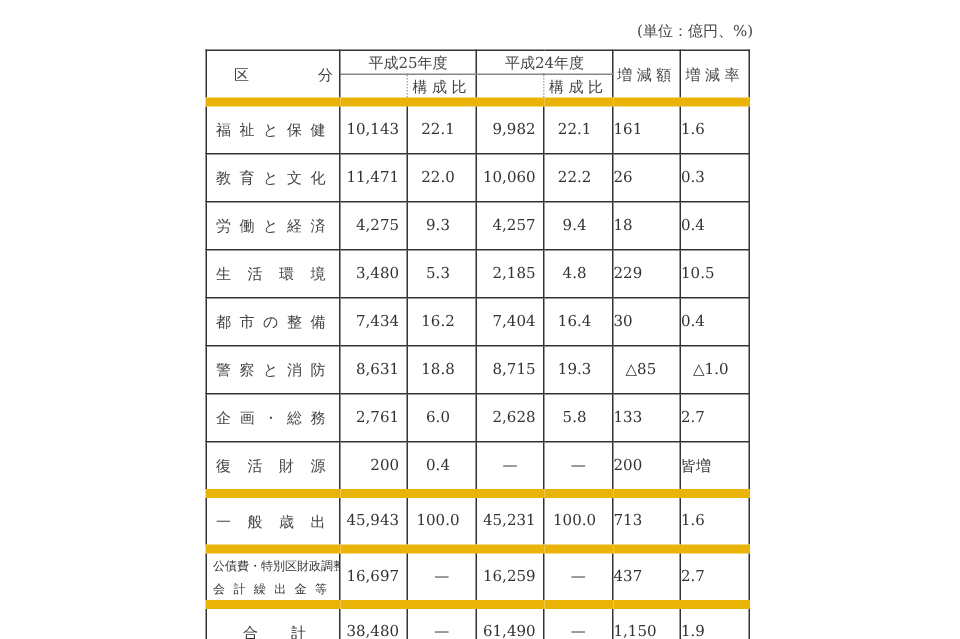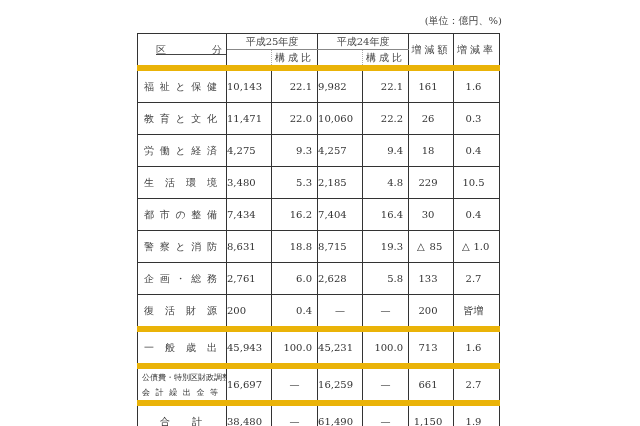--- a/index.html
+++ b/index.html
@@ -4,30 +4,30 @@
 <style>
   html, body { margin:0; padding:0; background:#ffffff; }
   body { width:640px; height:426px; position:relative; overflow:hidden;
          font-family: "DejaVu Serif", "Liberation Serif", serif; color:#333; }
   .unit { position:absolute; top:14px; right:138px; font-size:10px; color:#444; }
   table { position:absolute; left:137px; top:33px; border-collapse:collapse;
           table-layout:fixed; width:363px; }
   td, th { border:1px solid #333; font-weight:normal; font-size:10px; padding:0; height:31px;
            white-space:nowrap; overflow:hidden; }
   th { color:#444; }
-  .c-v { width:45px; padding-right:15px; }
-  .c-r { width:45px; text-align:right; padding-right:5px; border-left:1px dotted #aaa; }
-  .c-d { width:45px; text-align:center; padding-right:6px; }
+  .c-v { width:45px; text-align:right; padding-right:5px; }
+  .c-r { width:45px; text-align:center; padding-right:5px; border-left:1px dotted #aaa; }
+  .c-d { width:45px; text-align:left; padding-right:6px; }
   .label { text-align:justify; text-align-last:justify; padding:0 8px 0 6px; letter-spacing:1px; color:#444; }
   .head-top { height:15px; font-size:10px; border-bottom:1px solid #888;text-align:center; }
   .head-sub { height:15px; font-size:10px; text-align:center; letter-spacing:3px; border-left:1px dotted #aaa;font-family:Liberation Serif, serif; }
   .head-empty { border-top:none; border-right:none; }
   .thick-top td { border-top:6px solid #eab308; }
   .small { font-size:8px; line-height:15px; text-align:justify; text-align-last:justify; padding:0 6px 0 4px; }
-  .center { text-align:left; letter-spacing:18px; padding-left:18px;text-decoration:underline; }
+  .center { text-align:right; letter-spacing:18px; padding-left:18px; }
   .tri { float:left; padding-left:8px; }
   tr.r td { height:31px; }
 </style>
 </head>
 <body>
 
 <div class="unit">(単位：億円、%)</div>
 
 <table>
   <colgroup>
@@ -137,21 +137,21 @@
   </tr>
   <tr class="r thick-top">
     <td class="small">
           <div>公債費・特別区財政調整</div>
           <div style="letter-spacing:2px">会計繰出金等</div>
         </td>
     <td class="c-v">16,697</td>
     <td class="c-r" style="text-align:center;padding:0">—</td>
     <td class="c-v">16,259</td>
     <td class="c-r" style="text-align:center;padding:0">—</td>
-    <td class="c-d">661</td>
+    <td class="c-d">437</td>
     <td class="c-d">2.7</td>
   </tr>
   <tr class="r thick-top">
     <td class="center" style="letter-spacing:22px;padding-left:22px">合計</td>
     <td class="c-v">38,480</td>
     <td class="c-r" style="text-align:center;padding:0">—</td>
     <td class="c-v">61,490</td>
     <td class="c-r" style="text-align:center;padding:0">—</td>
     <td class="c-d">1,150</td>
     <td class="c-d">1.9</td>

